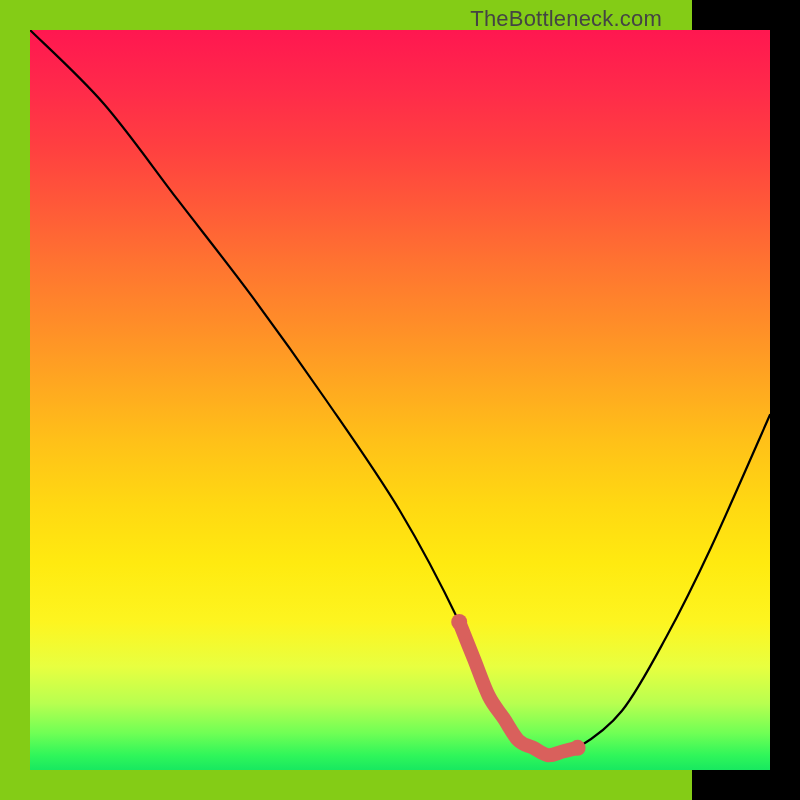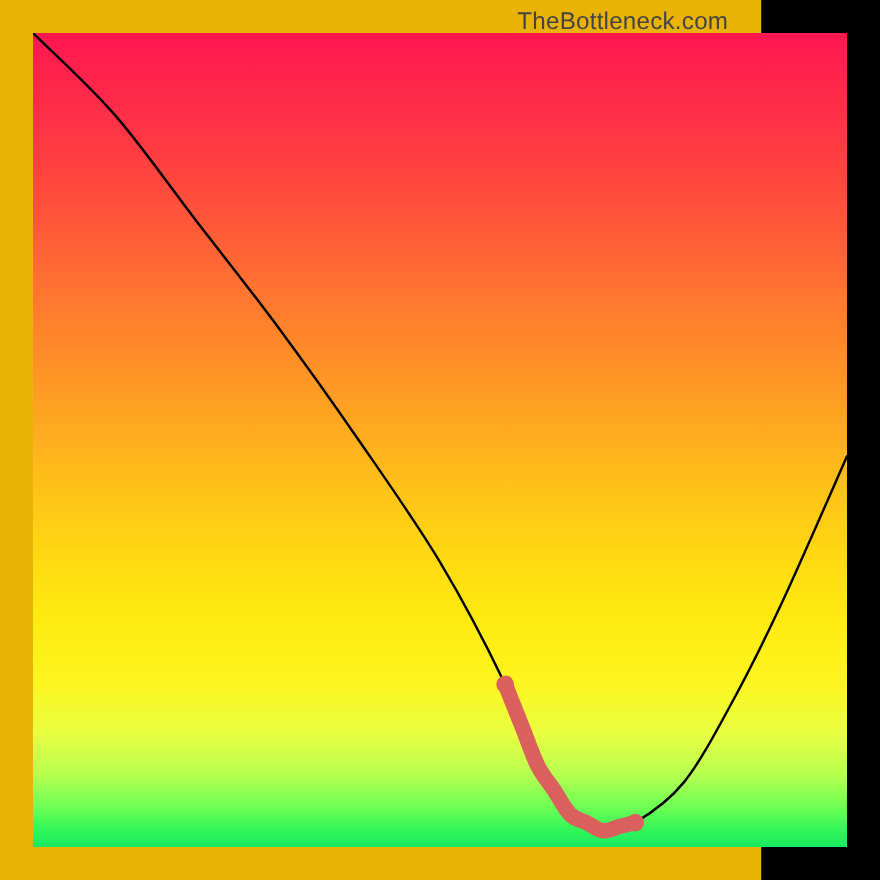--- a/index.html
+++ b/index.html
@@ -8,21 +8,21 @@
     width: 800px;
     height: 800px;
     background: #000;
     overflow: hidden;
     font-family: Arial, Helvetica, sans-serif;
   }
   .frame {
     position: relative;
     width: 692px;
     height: 800px;
-    background: #eab308;
+    background: #84cc16;
   }
   .plot {
     position: absolute;
     left: 30px;
     top: 30px;
     width: 740px;
     height: 740px;
     overflow: hidden;
   }
   .gradient {

